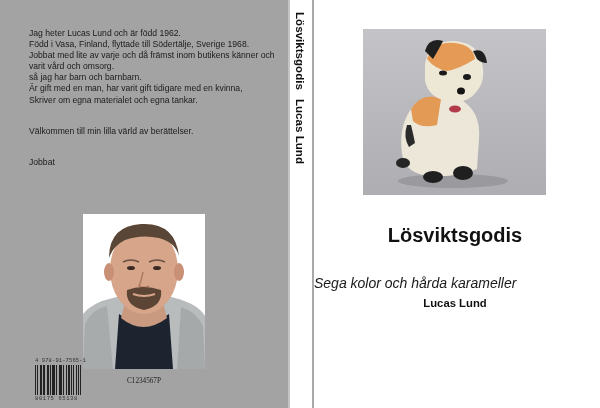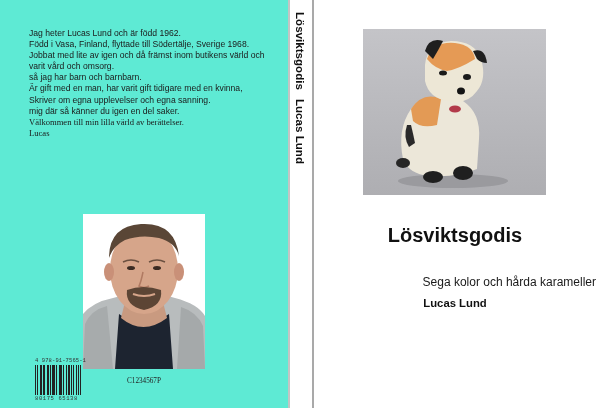--- a/index.html
+++ b/index.html
@@ -1,59 +1,58 @@
 <!DOCTYPE html>
 <html><head>
   <meta charset="utf-8">
   <style>
     * { margin: 0; padding: 0; box-sizing: border-box; }
     html, body { width: 600px; height: 408px; overflow: hidden; background: #ffffff; }
     body { position: relative; font-family: "Liberation Sans", sans-serif; color: #111; }
 
-    .back-cover { position: absolute; left: 0; top: 0; width: 288px; height: 408px; background: #5eead4; }
+    .back-cover { position: absolute; left: 0; top: 0; width: 288px; height: 408px; background: #a3a3a3; }
     .spine { position: absolute; left: 288px; top: 0; width: 26px; height: 408px; background: #fff;
              border-left: 2px solid #c4c4c4; border-right: 2px solid #a9a9a9; }
     .front-cover { position: absolute; left: 314px; top: 0; width: 286px; height: 408px; background: #fff; }
 
     .bio { position: absolute; left: 29px; top: 28px; width: 255px; font-size: 8.6px; line-height: 11.1px; color: #1a1a1a; }
     .bio p { margin: 0; white-space: nowrap; }
-    .bio .gap { margin-top: 0; font-family: Liberation Serif, serif; }
+    .bio .gap { margin-top: 20px; }
 
     .author-photo { position: absolute; left: 83px; top: 214px; width: 122px; height: 155px; overflow: hidden; background: #fff; }
     .barcode { position: absolute; left: 35px; top: 357px; width: 46px; }
     .barcode-top { font-size: 5.5px; letter-spacing: 0.1px; color: #333; white-space: nowrap; font-family: "Liberation Mono", monospace; }
     .barcode-bars { display: flex; height: 30px; align-items: stretch; margin-top: 1px; }
     .barcode-bars span { display: block; background: #222; height: 100%; }
     .barcode-bottom { font-size: 5.5px; color: #333; white-space: nowrap; font-family: "Liberation Mono", monospace; letter-spacing: 0.6px; }
     .catalog-code { position: absolute; left: 127px; top: 377px; font-family: "Liberation Serif", serif; font-size: 7.2px; color: #222; }
 
     .spine-text { position: absolute; left: 50%; top: 12px; transform-origin: 0 0; transform: translateX(6px) rotate(90deg);
                   white-space: nowrap; font-weight: bold; font-size: 11.6px; color: #111; }
     .spine-text .gap { display: inline-block; width: 9px; }
 
     .dog-photo { position: absolute; left: 49px; top: 29px; width: 183px; height: 166px; overflow: hidden; background: #b9b9bd; }
     .book-title { position: absolute; left: 0; width: 282px; top: 224px; text-align: center; font-weight: bold; font-size: 20px; color: #111; }
-    .book-subtitle { position: absolute; left: 0; width: 282px; top: 275px; text-align: right; font-size: 12px; color: #1a1a1a; }
+    .book-subtitle { position: absolute; left: 0; width: 282px; top: 275px; text-align: left; font-size: 14px; color: #1a1a1a; font-style: italic; }
     .book-author { position: absolute; left: 0; width: 282px; top: 297px; text-align: center; font-weight: bold; font-size: 11.3px; color: #111; }
   </style>
 </head>
 <body>
 
 <div class="back-cover">
   <div class="bio">
     <p>Jag heter Lucas Lund och är född 1962.</p>
     <p>Född i Vasa, Finland, flyttade till Södertälje, Sverige 1968.</p>
-    <p>Jobbat med lite av igen och då främst inom butikens värld och</p>
+    <p>Jobbat med lite av varje och då främst inom butikens känner och</p>
     <p>varit vård och omsorg.</p>
     <p>så jag har barn och barnbarn.</p>
     <p>Är gift med en man, har varit gift tidigare med en kvinna,</p>
-    <p>Skriver om egna upplevelser och egna sanning.</p>
-    <p>mig där så känner du igen en del saker.</p>
+    <p>Skriver om egna materialet och egna tankar.</p>
     <p class="gap">Välkommen till min lilla värld av berättelser.</p>
-    <p class="gap">Lucas</p>
+    <p class="gap">Jobbat</p>
   </div>
 
   <div class="author-photo">
     <svg width="122" height="155" viewBox="0 0 122 155" xmlns="http://www.w3.org/2000/svg">
       <rect width="122" height="155" fill="#ffffff"></rect>
 
       <path d="M0 100 Q10 88 30 84 L45 80 L78 80 L92 84 Q115 90 122 102 L122 155 L0 155 Z" fill="#b8bcbd"></path>
       <path d="M2 110 Q8 96 24 92 L30 155 L0 155 Z" fill="#a7abac"></path>
       <path d="M120 112 Q114 98 98 93 L94 155 L122 155 Z" fill="#a5a9aa"></path>
 

